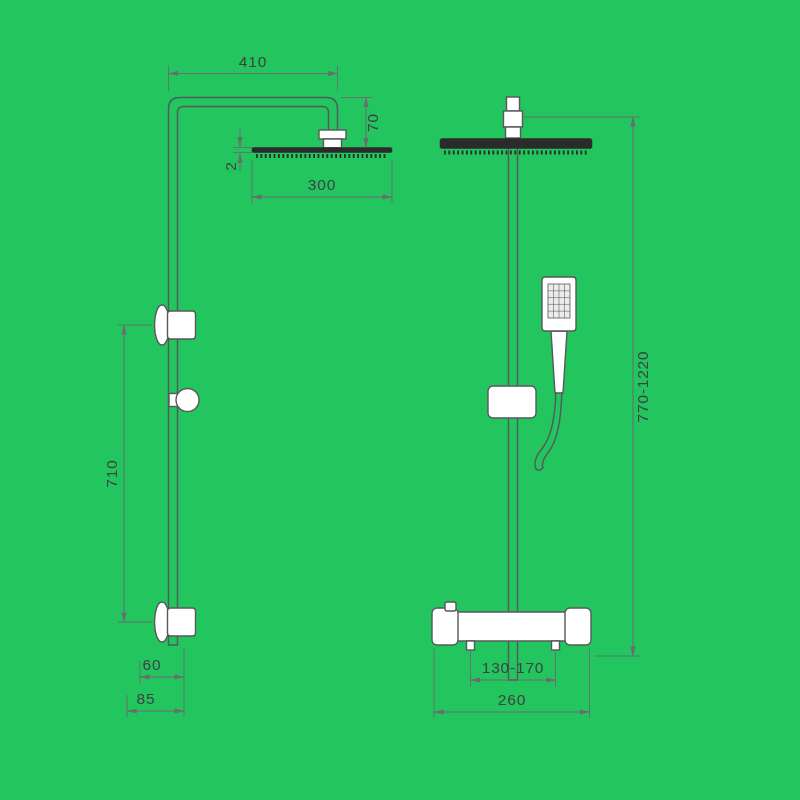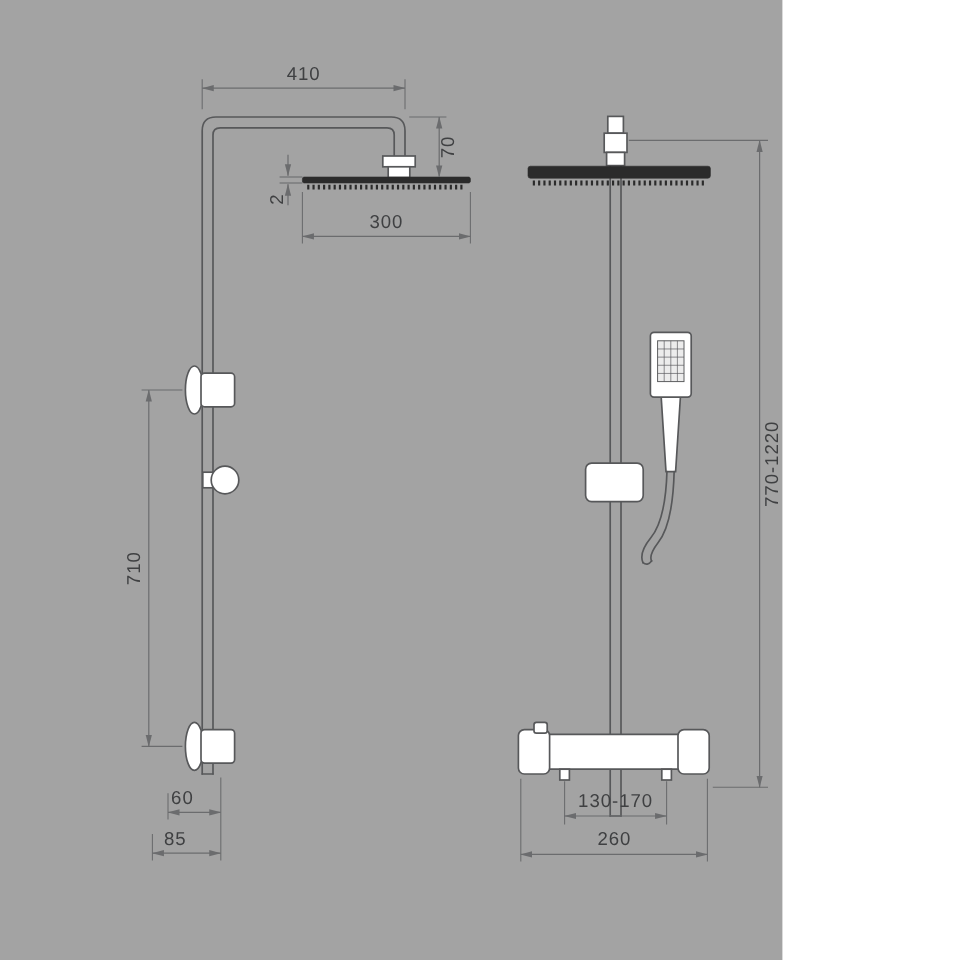--- a/index.html
+++ b/index.html
@@ -1,16 +1,16 @@
 <!DOCTYPE html>
 <html><head>
 <meta charset="utf-8">
 <style>
   html,body{margin:0;padding:0;background:#fff;}
-  .canvas{width:652px;height:800px;position:relative;background:#a3a3a3;overflow:hidden;}
+  .canvas{width:800px;height:800px;position:relative;background:#22c55e;overflow:hidden;}
   svg{display:block;}
   text{font-family:"Liberation Sans","DejaVu Sans",sans-serif;font-size:15.5px;fill:#3f4042;letter-spacing:.8px;}
   .outline{stroke:#57585a;stroke-width:1.4;fill:none;stroke-linecap:round;}
   .ofill{stroke:#57585a;stroke-width:1.4;fill:#ffffff;}
   .dark{fill:#2b2b2b;stroke:#2b2b2b;stroke-width:.5;}
   .teeth{stroke:#2b2b2b;stroke-width:4;fill:none;stroke-dasharray:1.8 2.6;}
   .dim{stroke:#6b6c6e;stroke-width:1;fill:none;}
   .ext{stroke:#6b6c6e;stroke-width:.9;fill:none;}
   .grid{stroke:#55565a;stroke-width:.55;fill:none;}
 </style>

